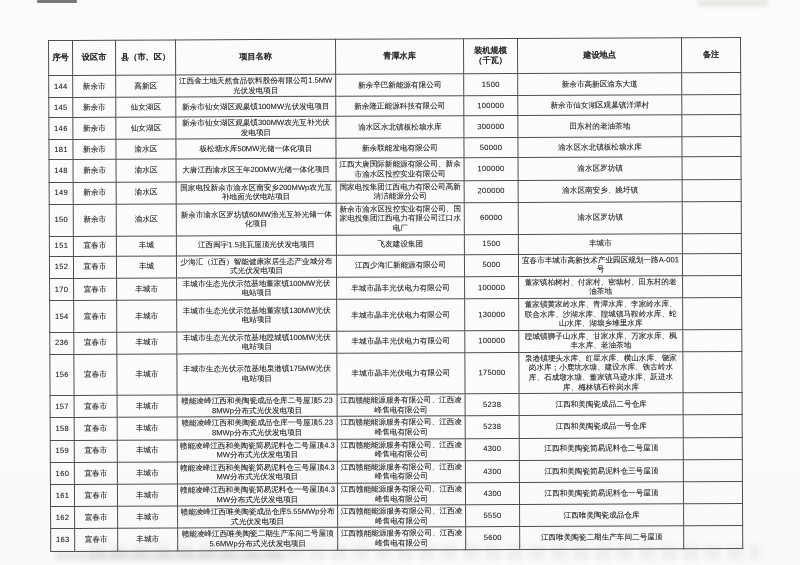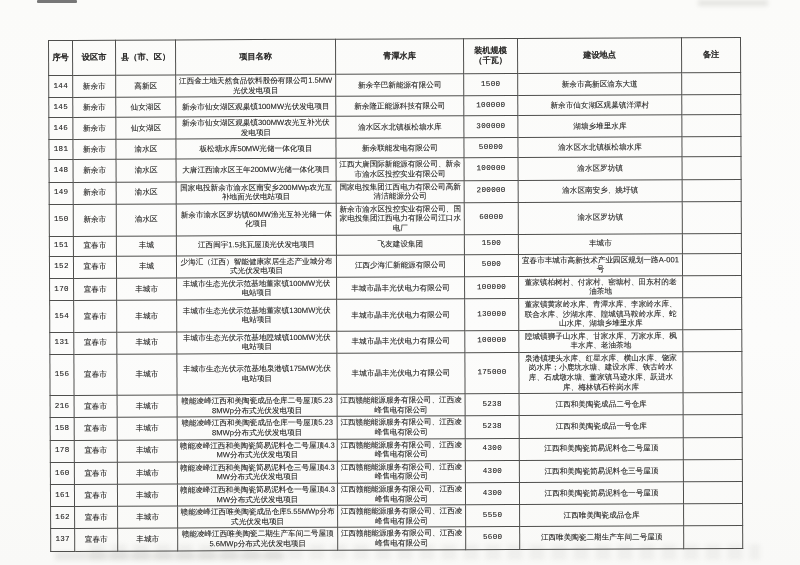--- a/index.html
+++ b/index.html
@@ -52,21 +52,21 @@
     color:#333231;
     word-break:break-all;
     overflow:hidden;
   }
   th{
     font-weight:bold;font-size:8.2px;line-height:10px;
     height:32px;color:#2c2b2a;
   }
   table{border:1.5px solid #454543;}
   tr{height:20px;}
-  td.num{letter-spacing:.3px;font-family:Liberation Mono, monospace;}
+  td.num{letter-spacing:.3px;}
   
   .table-wrap{text-shadow:0 0 .4px rgba(60,60,60,.55);}
 </style>
 </head>
 <body>
 
 <div class="scan-bg"></div>
 <div class="top-smudge"></div>
 <div class="top-right-shade"></div>
 <div class="bottom-ghost"></div>
@@ -117,21 +117,21 @@
           <td>新余市仙女湖区观巢镇洋潭村</td>
           <td></td>
         </tr>
         <tr>
           <td class="num">146</td>
           <td>新余市</td>
           <td>仙女湖区</td>
           <td>新余市仙女湖区观巢镇300MW农光互补光伏发电项目</td>
           <td>渝水区水北镇板松塘水库</td>
           <td class="num">300000</td>
-          <td>湖塘乡堆里水库</td>
+          <td>田东村的老油茶地</td>
           <td></td>
         </tr>
         <tr>
           <td class="num">181</td>
           <td>新余市</td>
           <td>渝水区</td>
           <td>板松塘水库50MW光储一体化项目</td>
           <td>新余联能发电有限公司</td>
           <td class="num">50000</td>
           <td>渝水区水北镇板松塘水库</td>
@@ -201,61 +201,61 @@
           <td class="num">154</td>
           <td>宜春市</td>
           <td>丰城市</td>
           <td>丰城市生态光伏示范基地董家镇130MW光伏电站项目</td>
           <td>丰城市晶丰光伏电力有限公司</td>
           <td class="num">130000</td>
           <td>董家镇黄家岭水库、青潭水库、李家岭水库、联合水库、沙湖水库、隍城镇马鞍岭水库、蛇山水库、湖塘乡堆里水库</td>
           <td></td>
         </tr>
         <tr>
-          <td class="num">131</td>
+          <td class="num">236</td>
           <td>宜春市</td>
           <td>丰城市</td>
           <td>丰城市生态光伏示范基地隍城镇100MW光伏电站项目</td>
           <td>丰城市晶丰光伏电力有限公司</td>
           <td class="num">100000</td>
           <td>隍城镇狮子山水库、甘家水库、万家水库、枫丰水库、老油茶地</td>
           <td></td>
         </tr>
         <tr>
           <td class="num">156</td>
           <td>宜春市</td>
           <td>丰城市</td>
           <td>丰城市生态光伏示范基地泉港镇175MW光伏电站项目</td>
           <td>丰城市晶丰光伏电力有限公司</td>
           <td class="num">175000</td>
           <td>泉港镇埂头水库、红星水库、横山水库、饶家岗水库；小鹿坑水塘、建设水库、铁古岭水库、石成墩水塘、董家镇马迹水库、跃进水库、梅林镇石梓岗水库</td>
           <td></td>
         </tr>
         <tr>
-          <td class="num">216</td>
+          <td class="num">157</td>
           <td>宜春市</td>
           <td>丰城市</td>
           <td>赣能凌峰江西和美陶瓷成品仓库二号屋顶5.238MWp分布式光伏发电项目</td>
           <td>江西赣能能源服务有限公司、江西凌峰售电有限公司</td>
           <td class="num">5238</td>
           <td>江西和美陶瓷成品二号仓库</td>
           <td></td>
         </tr>
         <tr>
           <td class="num">158</td>
           <td>宜春市</td>
           <td>丰城市</td>
           <td>赣能凌峰江西和美陶瓷成品仓库一号屋顶5.238MWp分布式光伏发电项目</td>
           <td>江西赣能能源服务有限公司、江西凌峰售电有限公司</td>
           <td class="num">5238</td>
           <td>江西和美陶瓷成品一号仓库</td>
           <td></td>
         </tr>
         <tr>
-          <td class="num">178</td>
+          <td class="num">159</td>
           <td>宜春市</td>
           <td>丰城市</td>
           <td>赣能凌峰江西和美陶瓷简易泥料仓二号屋顶4.3MW分布式光伏发电项目</td>
           <td>江西赣能能源服务有限公司、江西凌峰售电有限公司</td>
           <td class="num">4300</td>
           <td>江西和美陶瓷简易泥料仓二号屋顶</td>
           <td></td>
         </tr>
         <tr>
           <td class="num">160</td>
@@ -281,21 +281,21 @@
           <td class="num">162</td>
           <td>宜春市</td>
           <td>丰城市</td>
           <td>赣能凌峰江西唯美陶瓷成品仓库5.55MWp分布式光伏发电项目</td>
           <td>江西赣能能源服务有限公司、江西凌峰售电有限公司</td>
           <td class="num">5550</td>
           <td>江西唯美陶瓷成品仓库</td>
           <td></td>
         </tr>
         <tr>
-          <td class="num">137</td>
+          <td class="num">163</td>
           <td>宜春市</td>
           <td>丰城市</td>
           <td>赣能凌峰江西唯美陶瓷二期生产车间二号屋顶5.6MWp分布式光伏发电项目</td>
           <td>江西赣能能源服务有限公司、江西凌峰售电有限公司</td>
           <td class="num">5600</td>
           <td>江西唯美陶瓷二期生产车间二号屋顶</td>
           <td></td>
         </tr>
       </tbody>
   </table>

